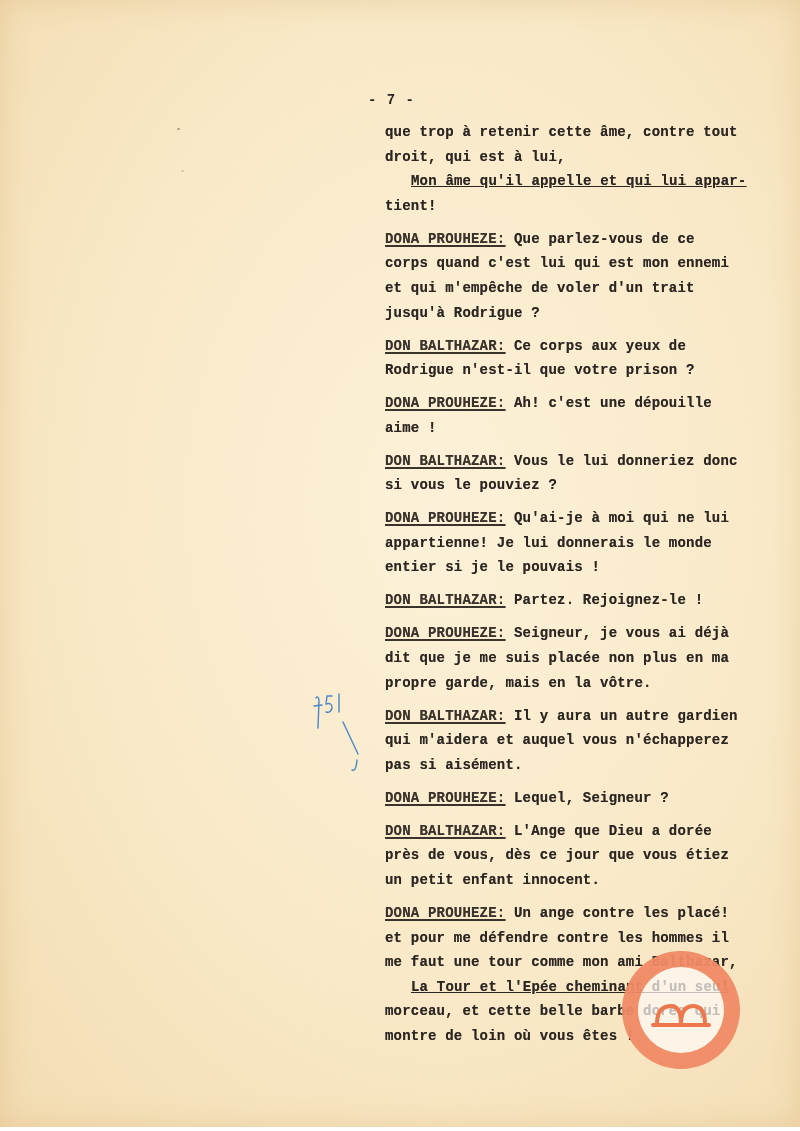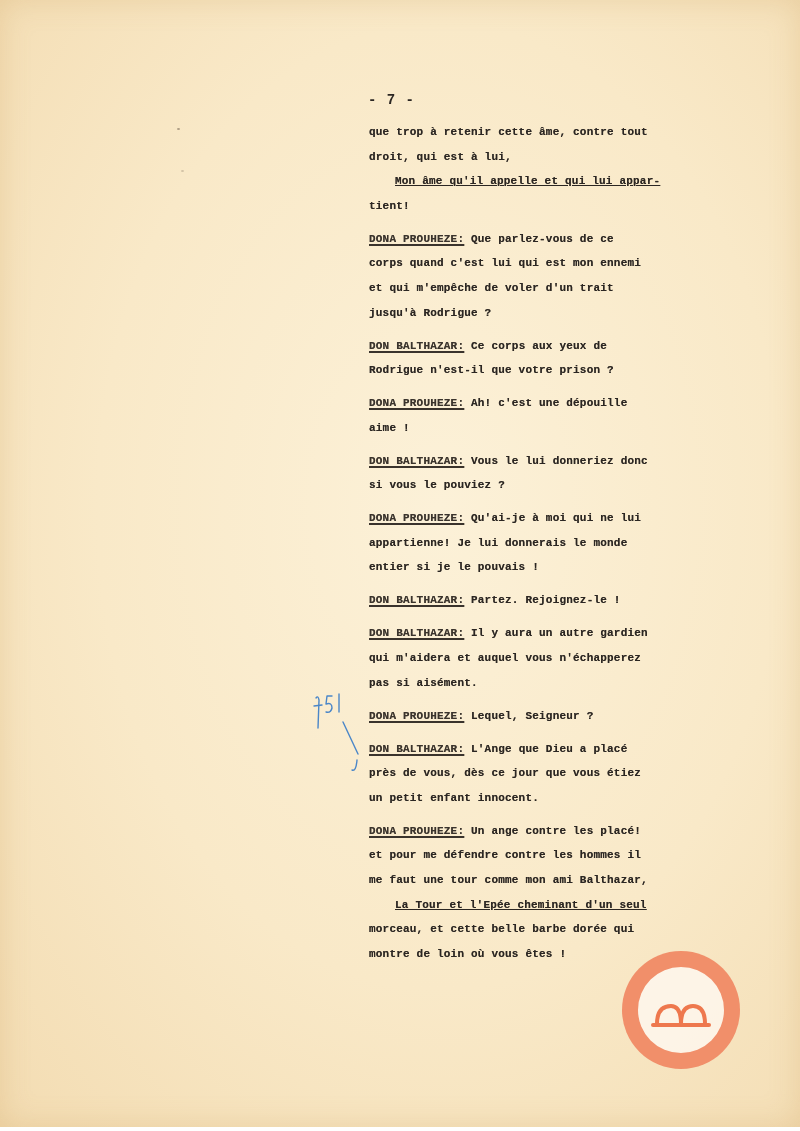--- a/index.html
+++ b/index.html
@@ -25,25 +25,25 @@
     .speck {
       position: absolute;
       width: 3px;
       height: 2px;
       border-radius: 50%;
       background: #7a6a58;
       opacity: 0.6;
     }
     .text-block {
       position: absolute;
-      left: 369px;
+      left: 385px;
       top: 92px;
       width: 390px;
       font-family: "Liberation Mono", "DejaVu Sans Mono", monospace;
-      font-size: 11px;
+      font-size: 14px;
       font-weight: bold;
       color: #2b2622;
       letter-spacing: 0.2px;
       line-height: 24.6px;
       text-shadow: 0 0 0.6px rgba(40,35,30,0.6);
     }
     .page-number {
       position: absolute;
       left: 368px;
       top: 92px;
@@ -143,33 +143,38 @@
     <div class="block">
       <span class="line"><span class="speaker">DONA PROUHEZE:</span><span> Qu'ai-je à moi qui ne lui</span></span>
       <span class="line">appartienne! Je lui donnerais le monde</span>
       <span class="line">entier si je le pouvais !</span>
     </div>
 
     <div class="block">
       <span class="line"><span class="speaker">DON BALTHAZAR:</span><span> Partez. Rejoignez-le !</span></span>
     </div>
 
+    <div class="block">
+      <span class="line"><span class="speaker">DONA PROUHEZE:</span><span> Seigneur, je vous ai déjà</span></span>
+      <span class="line">dit que je me suis placée non plus en ma</span>
+      <span class="line">propre garde, mais en la vôtre.</span>
+    </div>
 
     <div class="block">
       <span class="line"><span class="speaker">DON BALTHAZAR:</span><span> Il y aura un autre gardien</span></span>
       <span class="line">qui m'aidera et auquel vous n'échapperez</span>
       <span class="line">pas si aisément.</span>
     </div>
 
     <div class="block">
       <span class="line"><span class="speaker">DONA PROUHEZE:</span><span> Lequel, Seigneur ?</span></span>
     </div>
 
     <div class="block">
-      <span class="line"><span class="speaker">DON BALTHAZAR:</span><span> L'Ange que Dieu a placé</span></span>
+      <span class="line"><span class="speaker">DON BALTHAZAR:</span><span> L'Ange que Dieu a dorée</span></span>
       <span class="line">près de vous, dès ce jour que vous étiez</span>
       <span class="line">un petit enfant innocent.</span>
     </div>
 
     <div class="block">
       <span class="line"><span class="speaker">DONA PROUHEZE:</span><span> Un ange contre les placé!</span></span>
       <span class="line">et pour me défendre contre les hommes il</span>
       <span class="line">me faut une tour comme mon ami Balthazar,</span>
       <span class="line indent">La Tour et l'Epée cheminant d'un seul</span>
       <span class="line">morceau, et cette belle barbe dorée qui</span>

